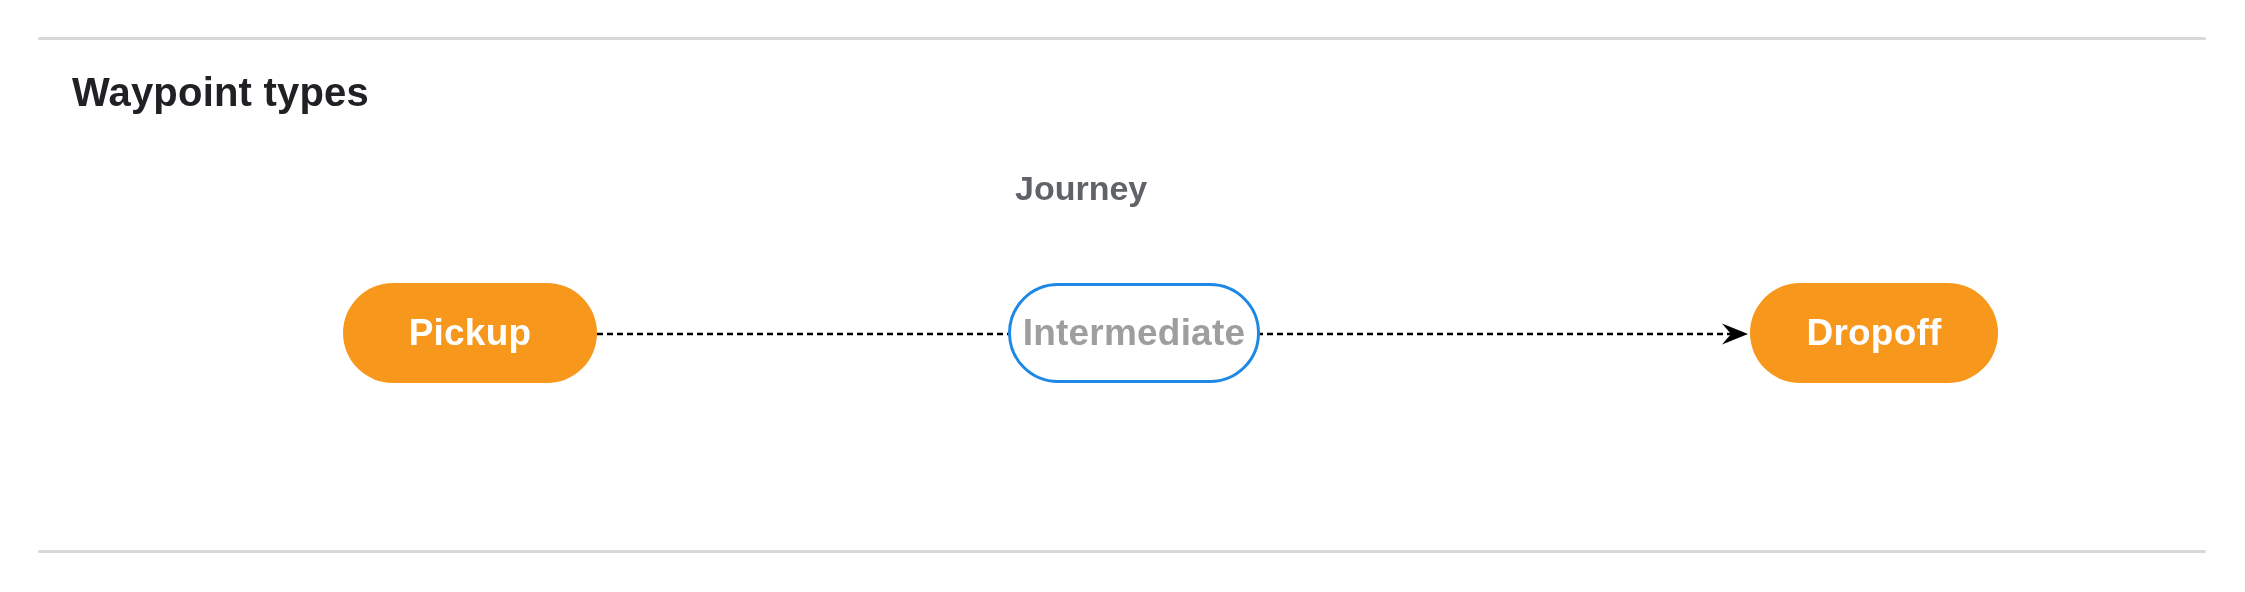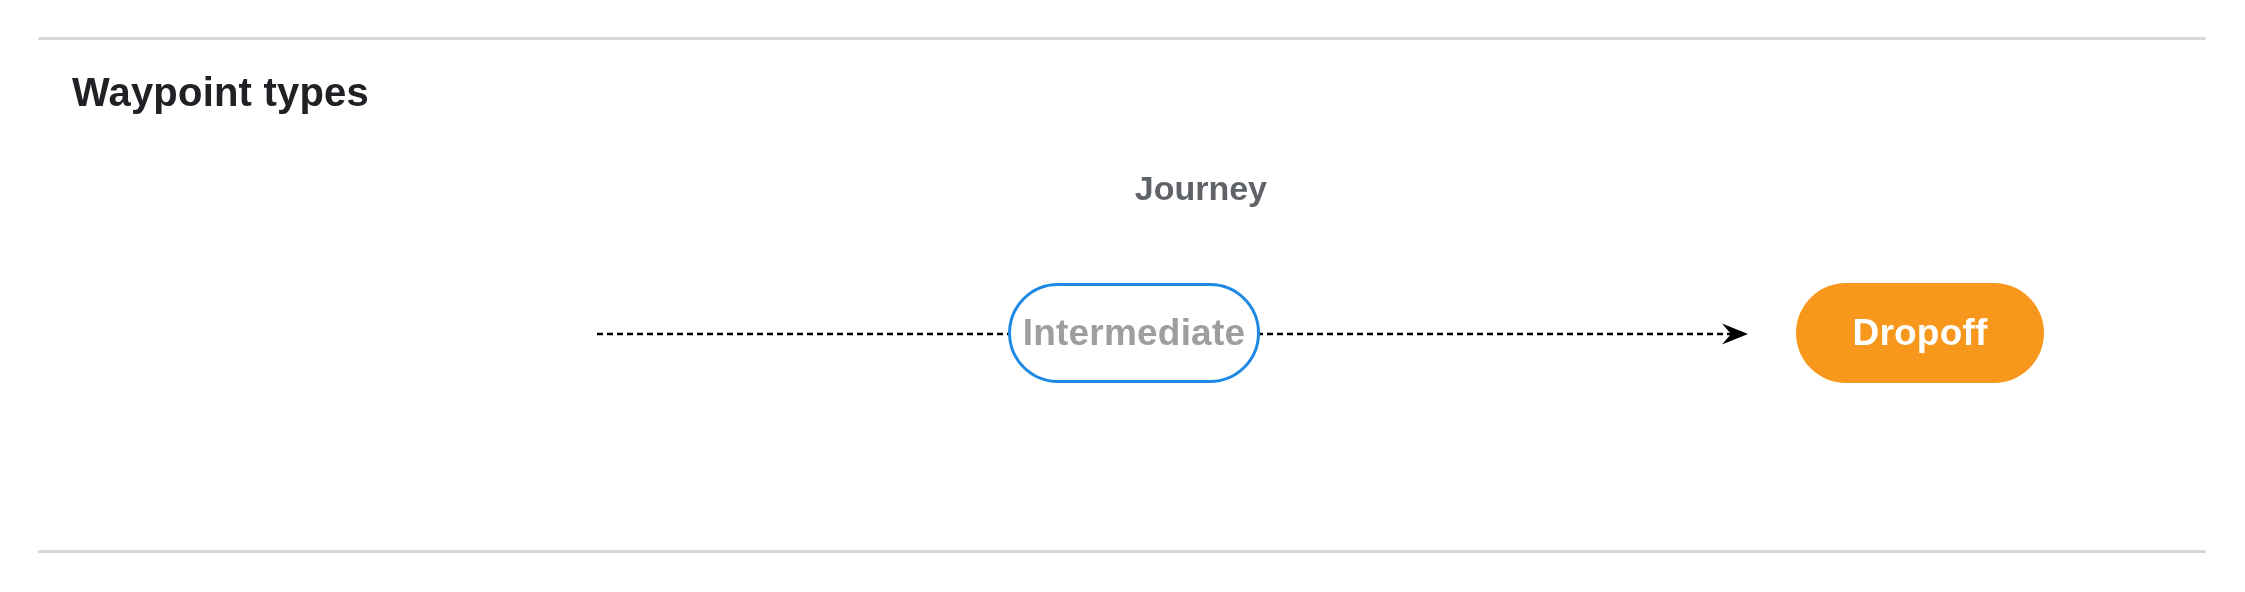--- a/index.html
+++ b/index.html
@@ -44,21 +44,21 @@
     letter-spacing: 0.2px;
   }
 
   .diagram { position: absolute; inset: 0; }
 
   .edge-label {
     position: absolute;
     left: 1015px;
     top: 168px;
     width: 252px;
-    text-align: right;
+    text-align: left;
     font-size: 34px;
     line-height: 40px;
     font-weight: bold;
     color: var(--edge-label-gray);
   }
 
   .edge-svg { position: absolute; left: 0; top: 0; width: 2245px; height: 592px; }
   .edge-line {
     stroke: var(--edge-color);
     stroke-width: 2.5;
@@ -84,21 +84,21 @@
     background: var(--node-fill-orange);
     color: var(--node-text-white);
   }
   .node.intermediate {
     left: 1008px; width: 252px;
     background: var(--background);
     border: 3px solid var(--node-border-blue);
     color: var(--intermediate-text-gray);
   }
   .node.dropoff {
-    left: 1796px; width: 248px;
+    left: 1750px; width: 248px;
     background: var(--node-fill-orange);
     color: var(--node-text-white);
     text-align: right;
   }
 </style>
 </head>
 <body>
 
 <div class="page">
 
@@ -108,20 +108,23 @@
 
   <div class="diagram">
 
     <div class="edge-label">Journey</div>
 
     <svg class="edge-svg" viewBox="0 0 2245 592" aria-hidden="true">
       <line class="edge-line" x1="597" y1="334" x2="1734" y2="334"></line>
       <path class="arrowhead" d="M 1748 334 L 1722 323.5 L 1731 334 L 1722 344.5 Z"></path>
     </svg>
 
+    <div class="node pickup">
+      <span>Pickup</span>
+    </div>
 
     <div class="node intermediate">
       <span>Intermediate</span>
     </div>
 
     <div class="node dropoff">
       <span>Dropoff</span>
     </div>
 
   </div>

